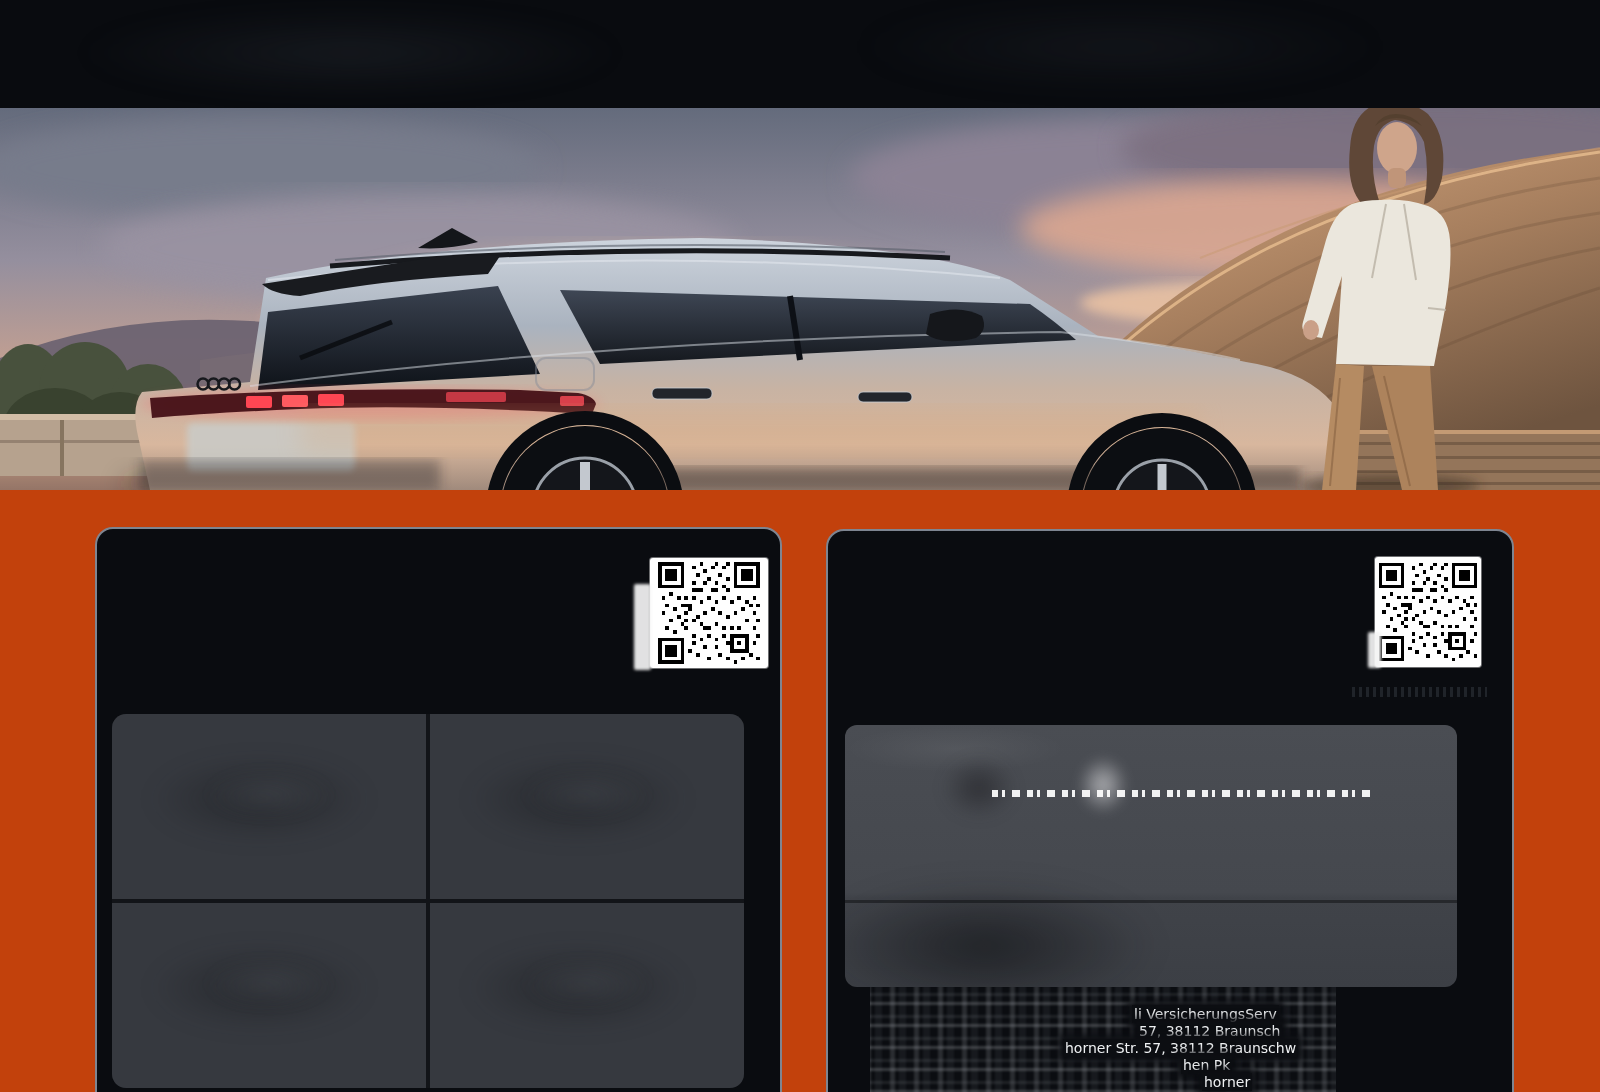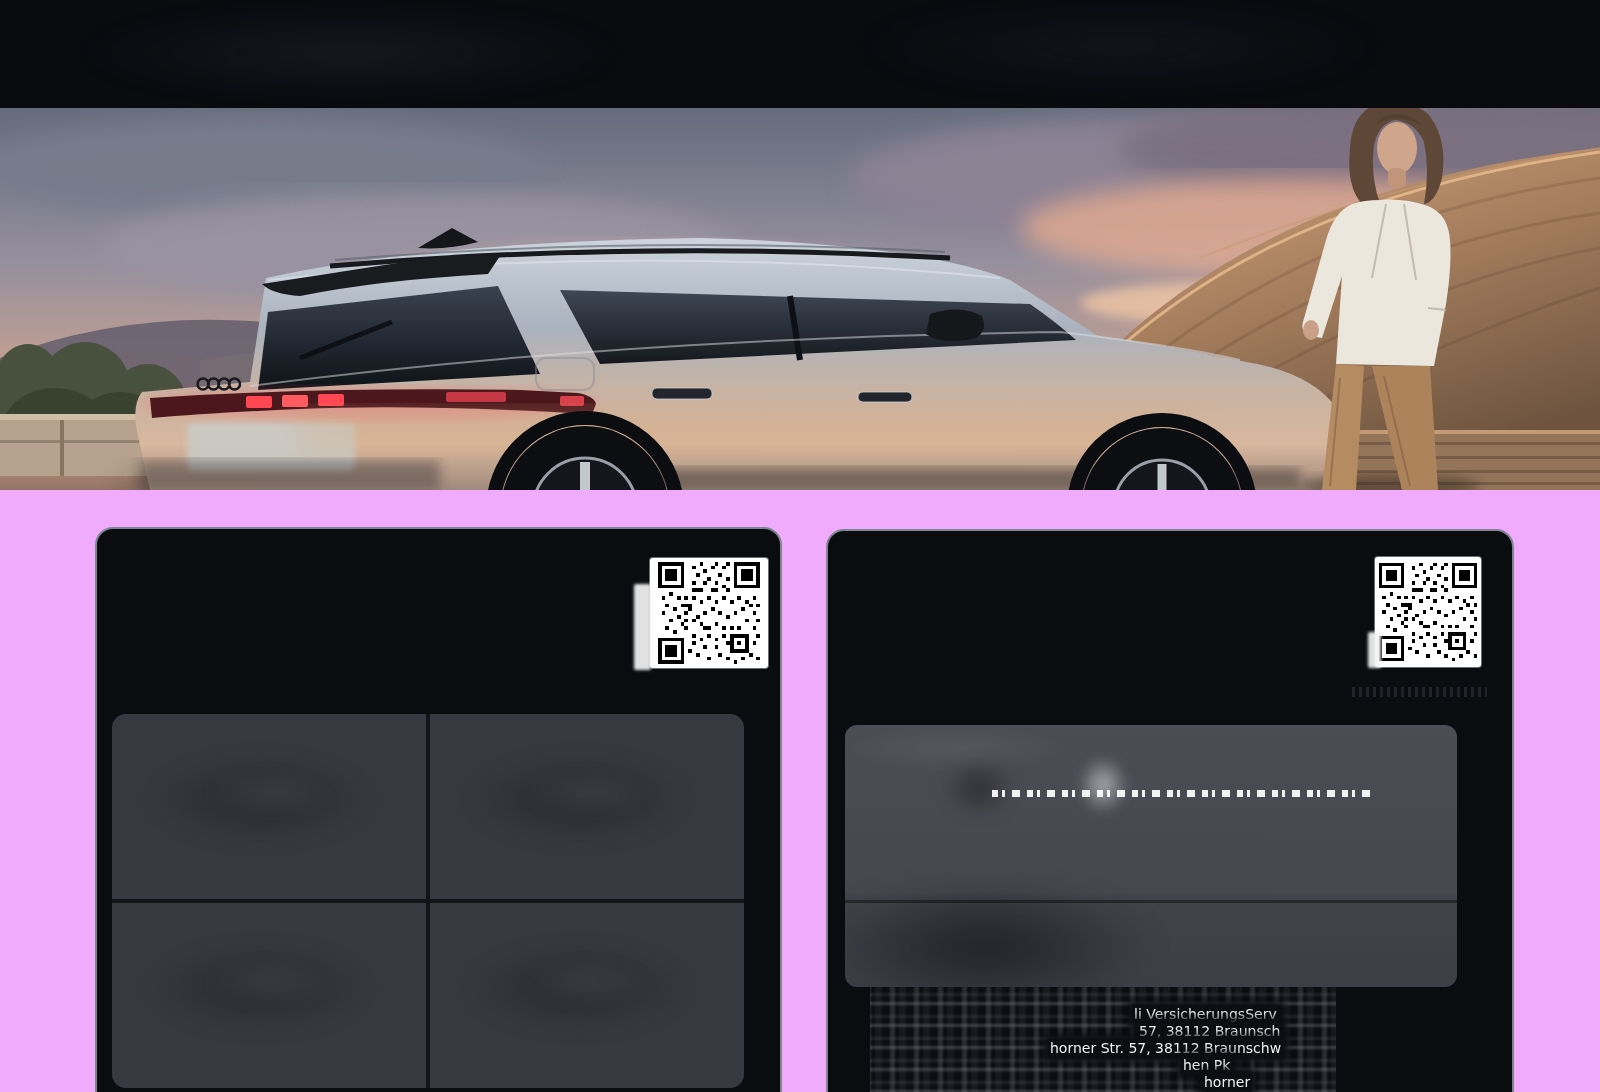--- a/index.html
+++ b/index.html
@@ -1,17 +1,17 @@
 <!DOCTYPE html>
 <html><head>
 <meta charset="utf-8">
 <style>
   html,body{margin:0;padding:0;background:#0c0e12;}
   .stage{position:relative;width:1600px;height:1092px;overflow:hidden;
-         background:#f0abfc;font-family:"DejaVu Sans",sans-serif;}
+         background:#c2410c;font-family:"DejaVu Sans",sans-serif;}
 
   
   .topbar{position:absolute;left:0;top:0;width:1600px;height:108px;background:#090b0f;overflow:hidden;}
   .topbar::before{content:"";position:absolute;left:80px;top:8px;width:540px;height:90px;
     background:radial-gradient(closest-side,rgba(45,50,58,.35),rgba(0,0,0,0));filter:blur(10px);}
   .topbar::after{content:"";position:absolute;left:860px;top:4px;width:520px;height:86px;
     background:radial-gradient(closest-side,rgba(40,44,52,.3),rgba(0,0,0,0));filter:blur(12px);}
 
   
   .hero{position:absolute;left:0;top:108px;width:1600px;height:382px;overflow:hidden;background:#8d8b99;}
@@ -68,21 +68,21 @@
   .noise-tex{position:absolute;inset:-4px;filter:blur(1.3px);opacity:.9;
     background:
       repeating-linear-gradient(0deg,rgba(205,210,215,.26) 0 3px,rgba(10,12,16,0) 3px 9px,
         rgba(150,155,162,.17) 9px 12px,rgba(10,12,16,0) 12px 22px),
       repeating-linear-gradient(90deg,rgba(185,190,198,.2) 0 5px,transparent 5px 9px,
         rgba(110,115,124,.14) 9px 16px,transparent 16px 24px);}
   .fineline{position:absolute;color:#eef0f2;font-size:14px;line-height:18px;white-space:nowrap;
     background:#0c0e12;box-shadow:0 0 7px 4px #0c0e12;padding:0 2px;}
   .f0{left:304px;top:474px;}
   .f1{left:309px;top:491px;}
-  .f2{left:220px;top:508px;}
+  .f2{left:235px;top:508px;}
   .f3{left:353px;top:525px;}
   .f4{left:374px;top:542px;}
 </style>
 </head>
 <body>
 
 <div class="stage">
 
   <div class="topbar"></div>
 

